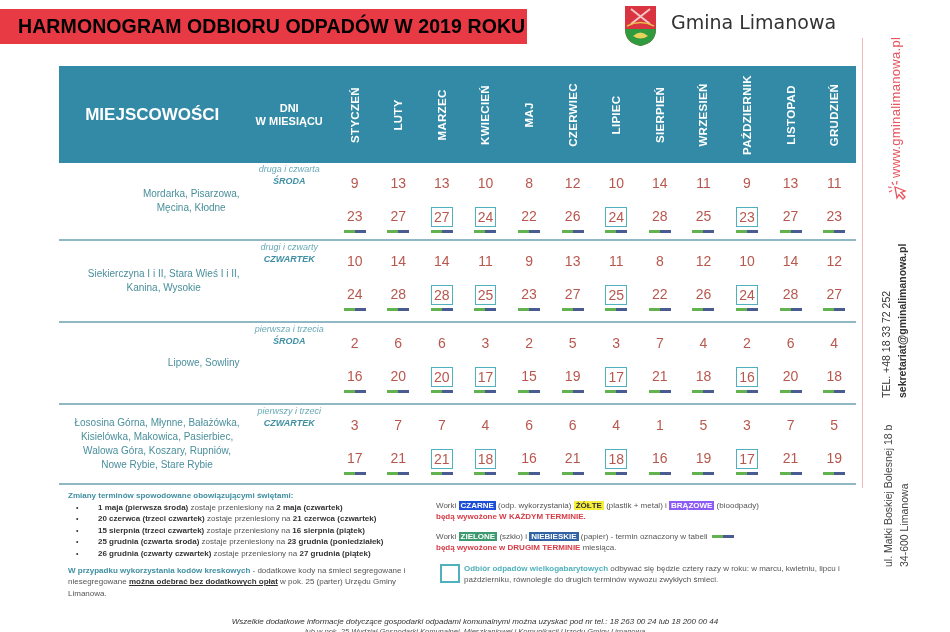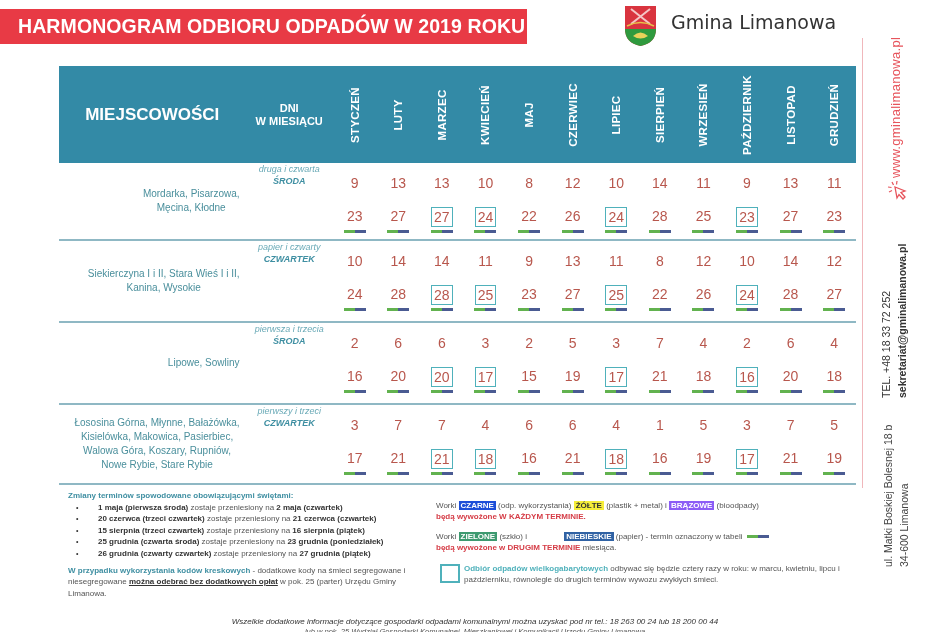--- a/index.html
+++ b/index.html
@@ -1,21 +1,21 @@
 <!DOCTYPE html>
 <html><head>
 <meta charset="utf-8">
 <style>
   * { box-sizing: border-box; margin: 0; padding: 0; }
   html, body { width: 950px; height: 632px; overflow: hidden; background: #ffffff; }
   body { font-family: "Liberation Sans", "DejaVu Sans", sans-serif; color: #555; position: relative; }
 
   .title-banner {
     position: absolute; left: 0; top: 9px; width: 527px; height: 35px;
-    background: #e83a45; color: #ffffff; font-weight: bold; font-size: 19.5px;
+    background: #e83a45; color: #000000; font-weight: bold; font-size: 19.5px;
     line-height: 35px; padding-left: 18px; letter-spacing: 0.1px; white-space: nowrap;
   }
   .logo { position: absolute; left: 624px; top: 5px; width: 33px; height: 42px; }
   .gmina-name { position: absolute; left: 671px; top: 11px; font-size: 19px; color: #333; font-family: "DejaVu Sans", sans-serif; }
 
   .side-line { position: absolute; left: 862px; top: 38px; width: 1px; height: 450px; background: #f0b7bb; }
   .side-text { position: absolute; transform-origin: left top; transform: rotate(-90deg); white-space: nowrap; }
   .side-web { left: 888px; top: 178px; color: #e7545c; font-size: 13px; letter-spacing: 0.3px; }
   .cursor-icon { position: absolute; left: 886px; top: 178px; width: 22px; height: 24px; }
   .side-tel { left: 880px; top: 398px; color: #333; font-size: 10.5px; }
@@ -58,21 +58,21 @@
   .barcode { margin-top: 5px; }
   .barcode .hl { color: #3f8fa2; font-weight: bold; }
   .barcode .u { font-weight: bold; text-decoration: underline; color: #333; }
 
   .notes-right { position: absolute; left: 436px; top: 500px; width: 410px; font-size: 8px; color: #555; line-height: 11px; }
   .tag { padding: 0 2px; font-weight: bold; color: #fff; }
   .tag-black { background: #1d4ed8; }
   .tag-yellow { background: #f6ee3a; color: #333; }
   .tag-brown { background: #8b5cf6; }
   .tag-green { background: #3d9a70; }
-  .tag-blue { background: #3062a4; margin-left: 35px; }
+  .tag-blue { background: #3062a4; }
   .red { color: #d53c46; font-weight: bold; }
   .legend-bar { display: inline-flex; width: 22px; height: 3px; vertical-align: middle; margin-left: 4px; }
   .legend-bar .g { width: 50%; background: #62b24f; }
   .legend-bar .b { width: 50%; background: #4a5b92; }
   .nr-block2 { margin-top: 9px; }
   .nr-block3 { margin-top: 10px; display: flex; align-items: flex-start; }
   .box-legend { width: 20px; height: 19px; border: 2px solid #4fb1bb; margin: 1px 4px 0 4px; flex-shrink: 0; }
   .box-text .hl { color: #4fb1bb; font-weight: bold; }
 
   .footer { position: absolute; left: 0; width: 950px; top: 617px; text-align: center; font-size: 8px; font-style: italic; color: #333; }
@@ -264,21 +264,21 @@
         </div>
       </div>
       <div class="trow r2">
         <div class="td-place">
           <div>
             <div>Siekierczyna I i II, Stara Wieś I i II,</div>
             <div>Kanina, Wysokie</div>
           </div>
         </div>
         <div class="td-days">
-          <div class="ordinal">papier i czwarty</div>
+          <div class="ordinal">drugi i czwarty</div>
           <div class="weekday">CZWARTEK</div>
         </div>
         <div class="td-months">
           <div class="td-month">
             <div class="d1">10</div>
             <div class="d2">24</div>
             <div class="bar">
               <span class="g"></span>
               <span class="b"></span>
             </div>

